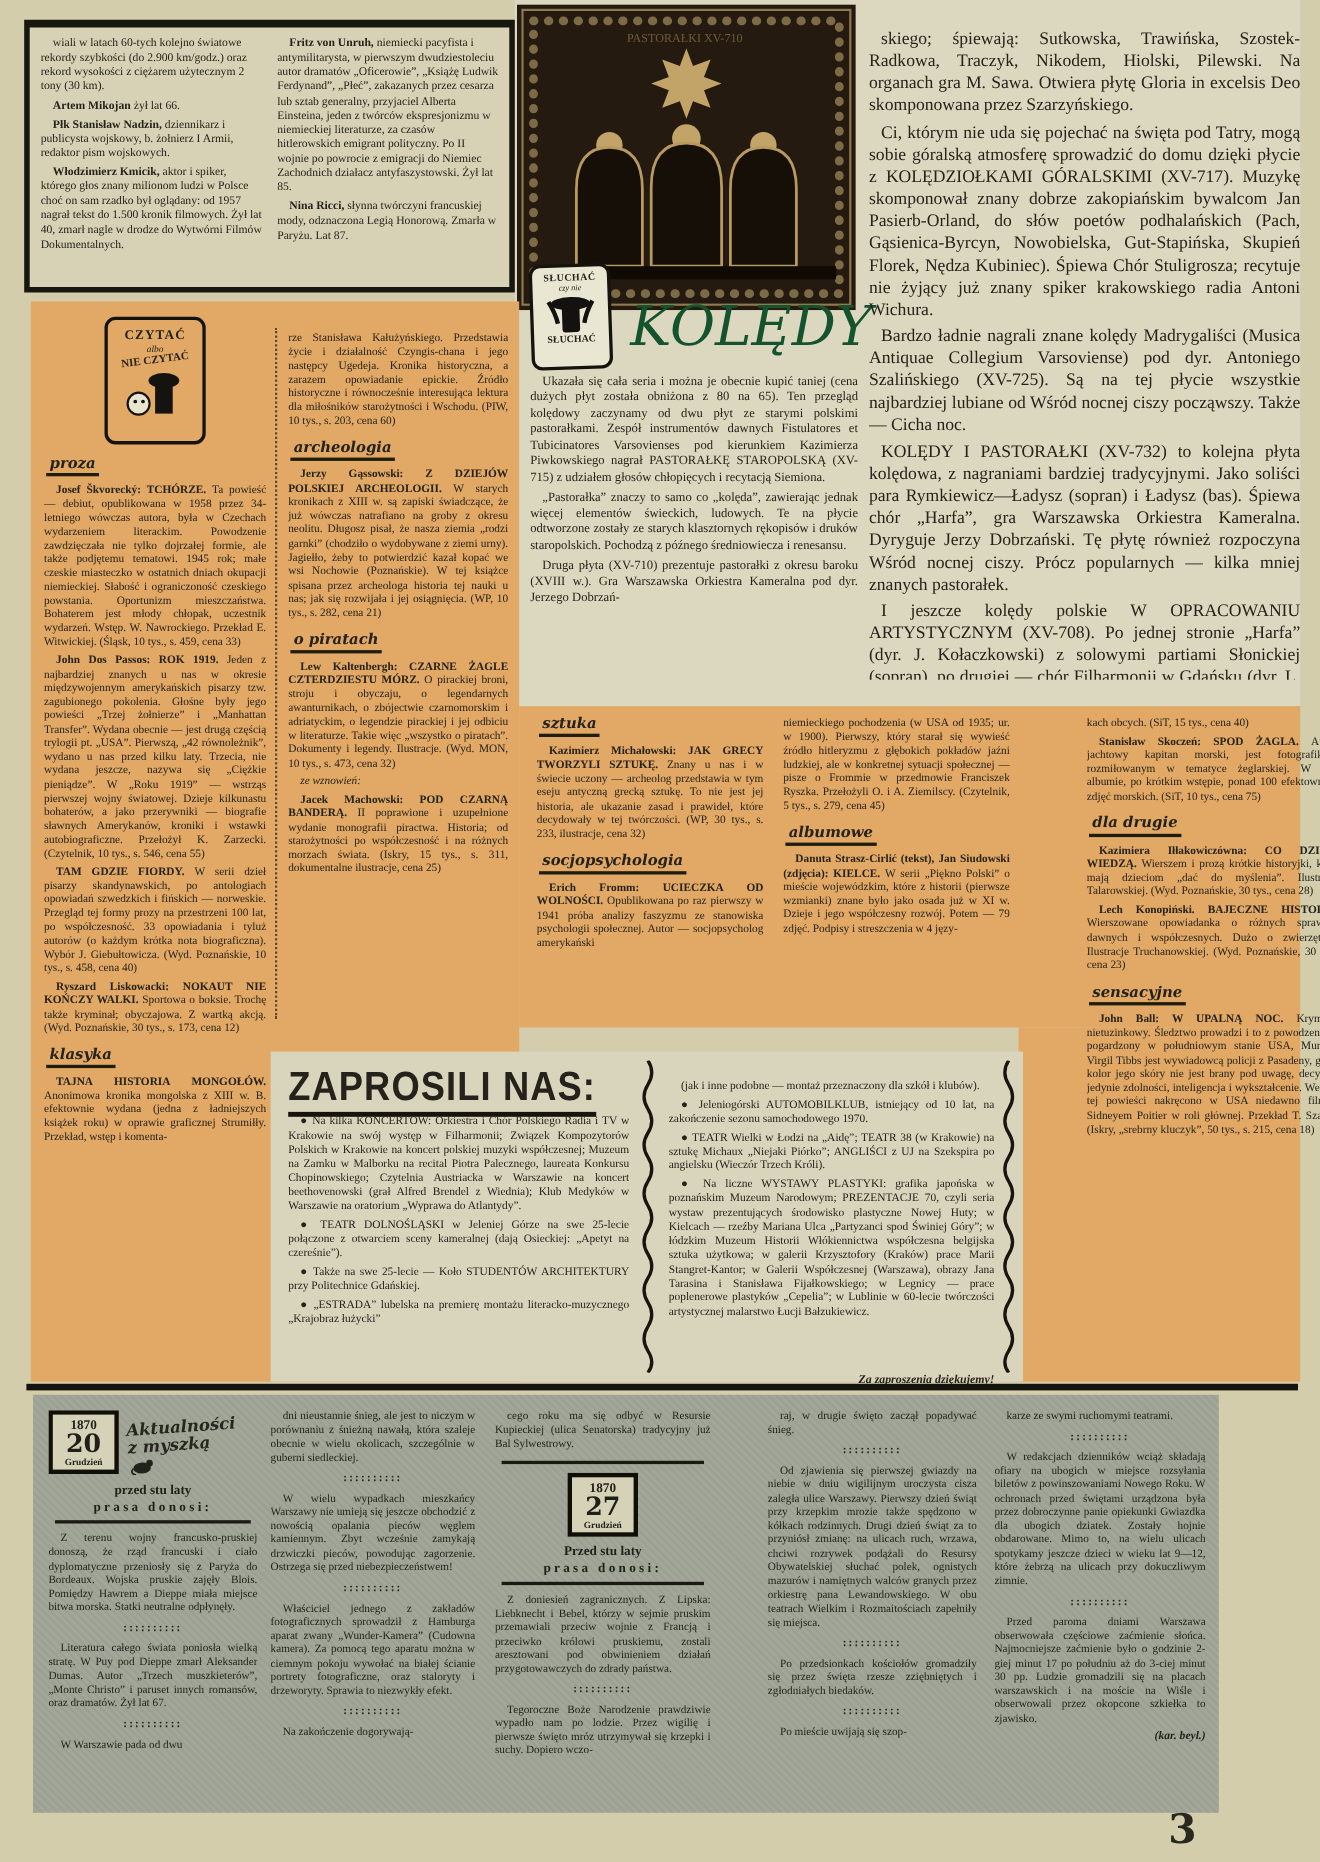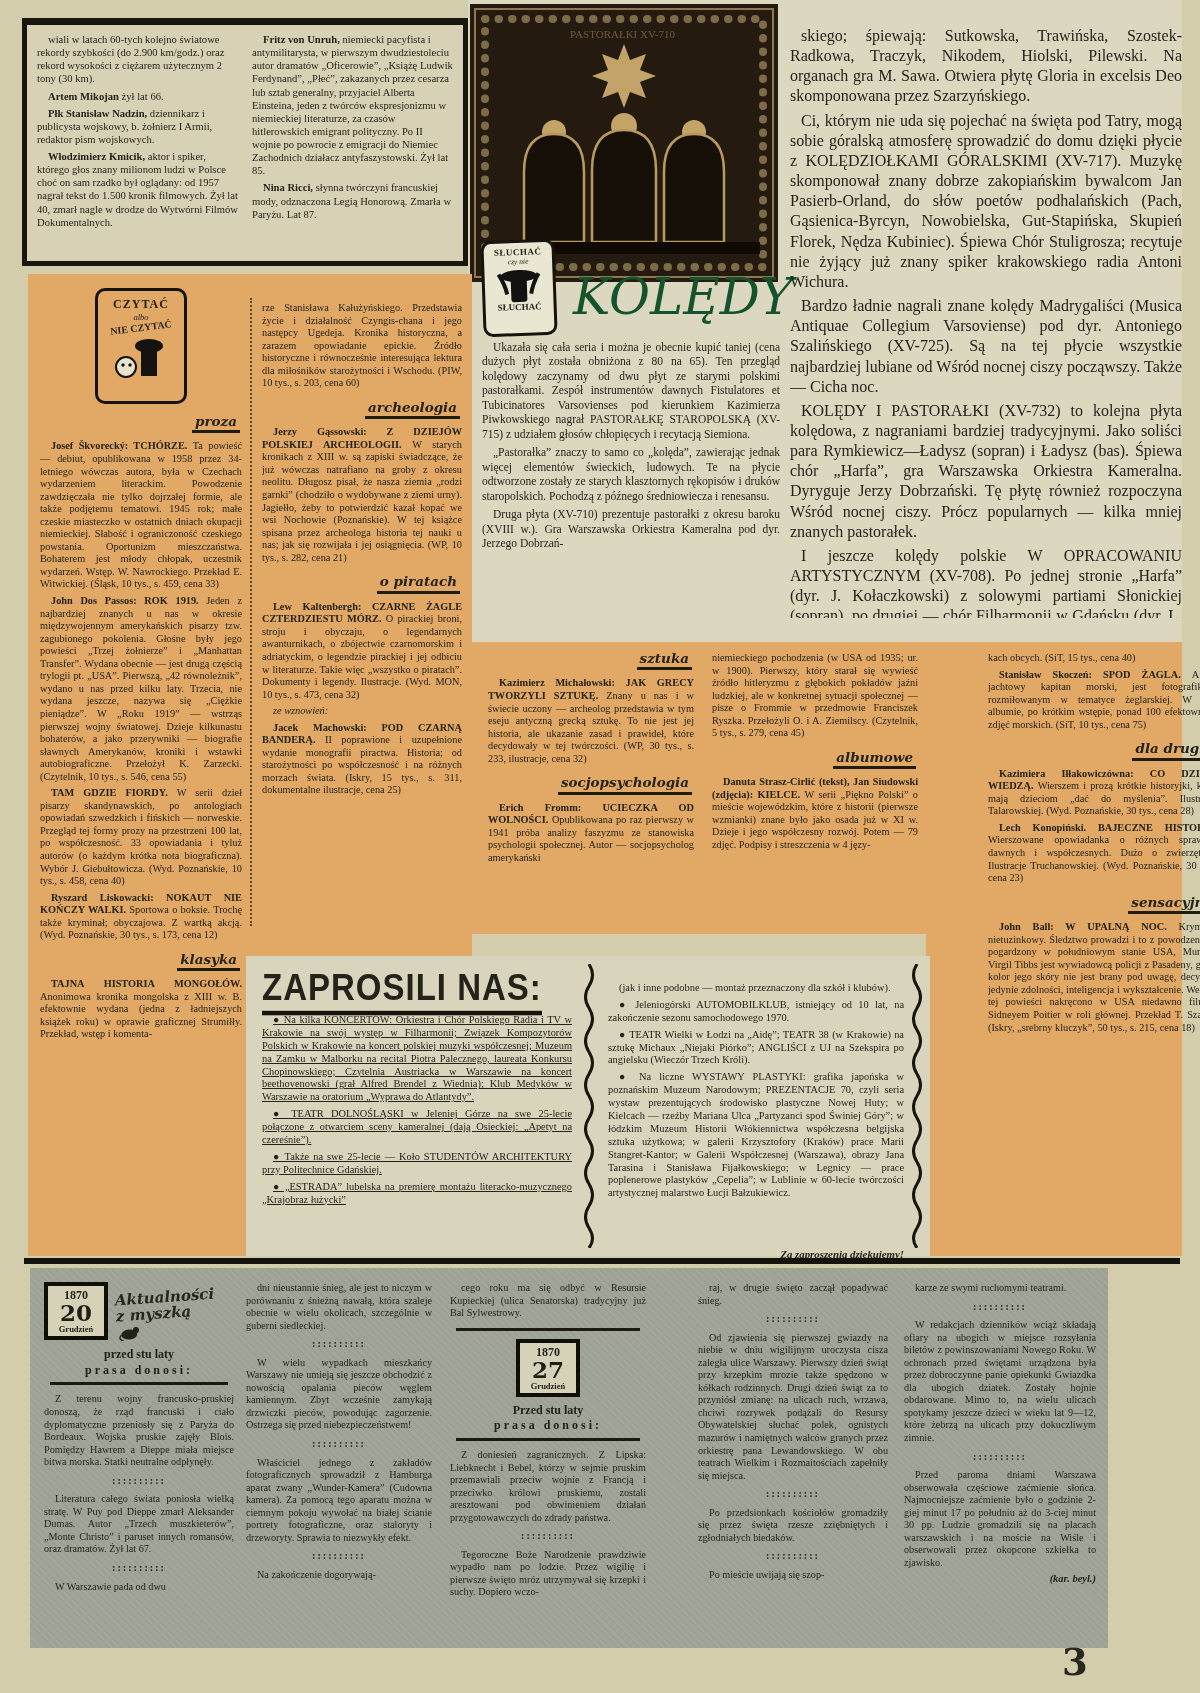--- a/index.html
+++ b/index.html
@@ -35,21 +35,21 @@
   .czytac .c2{font-style:italic;font-size:8.5px;}
   .czytac .c3{font-weight:bold;font-size:10px;transform:rotate(-7deg);}
   .koledy-title{left:573px;top:268px;width:280px;}
   .koledy-title span{font-family:"DejaVu Serif",serif;font-style:italic;font-size:50px;color:#14532d;}
   .signoff{ text-align:right;font-weight:bold;font-style:italic;margin-top:2px;}
   .orange{background:#e2a865;}
   .o1{left:28px;top:274px;width:444px;height:982px;}
   .o2{left:472px;top:642px;width:710px;height:292px;}
   .o3{left:926px;top:934px;width:256px;height:322px;}
   .dashed-sep{left:250px;top:298px;height:628px;width:0;border-left:2px dotted #5a4a2c;}
-  .slabel{text-align:right;margin:9px 2px 7px;}
+  .slabel{margin:9px 2px 7px;}
   .slabel span{font-family:"DejaVu Serif",serif;font-style:italic;font-weight:bold;font-size:13.5px;
                border-bottom:3px solid #1f1c10;padding:0 3px 1px;display:inline-block;}
   .zap-box{left:246px;top:956px;width:684px;height:300px;background:#d9d5bd;}
   .zap-title{position:absolute;left:16px;top:10px;}
   .zap-title span{font-family:"Liberation Sans",sans-serif;font-weight:bold;font-size:33px;
                   letter-spacing:1px;border-bottom:4px solid #16140d;padding-bottom:2px;
                   display:inline-block;transform:scaleY(1.12);transform-origin:top left;}
   .bracket{position:absolute;top:8px;}
   .rule{background:#14130e;}
   .gray-box{left:30px;top:1268px;width:1078px;height:380px;background:#a2a698;
@@ -215,21 +215,21 @@
         <p class="para"><b>Lech Konopiński. BAJECZNE HISTORIE. </b>Wierszowane opowiadanka o różnych sprawach dawnych i współczesnych. Dużo o zwierzętach. Ilustracje Truchanowskiej. (Wyd. Poznańskie, 30 tys., cena 23)</p>
       </div>
     <div class="slabel"><span>sensacyjne</span></div>
     <div>
         <p class="para"><b>John Ball: W UPALNĄ NOC. </b>Kryminał nietuzinkowy. Śledztwo prowadzi i to z powodzeniem, pogardzony w południowym stanie USA, Murzyn. Virgil Tibbs jest wywiadowcą policji z Pasadeny, gdzie kolor jego skóry nie jest brany pod uwagę, decydują jedynie zdolności, inteligencja i wykształcenie. Według tej powieści nakręcono w USA niedawno film z Sidneyem Poitier w roli głównej. Przekład T. Szafara (Iskry, „srebrny kluczyk”, 50 tys., s. 215, cena 18)</p>
       </div>
   </div>
 
   <div class="abs zap-box">
     <div class="zap-title"><span>ZAPROSILI NAS:</span></div>
-    <div class="txtcol f-zap" style="left:16px;top:58px;width:310px;height:236px;text-decoration:underline;">
+    <div class="txtcol f-zap" style="left:16px;top:58px;width:310px;height:236px;">
         <p class="para">● Na kilka KONCERTÓW: Orkiestra i Chór Polskiego Radia i TV w Krakowie na swój występ w Filharmonii; Związek Kompozytorów Polskich w Krakowie na koncert polskiej muzyki współczesnej; Muzeum na Zamku w Malborku na recital Piotra Palecznego, laureata Konkursu Chopinowskiego; Czytelnia Austriacka w Warszawie na koncert beethovenowski (grał Alfred Brendel z Wiednia); Klub Medyków w Warszawie na oratorium „Wyprawa do Atlantydy”.</p>
         <p class="para">● TEATR DOLNOŚLĄSKI w Jeleniej Górze na swe 25-lecie połączone z otwarciem sceny kameralnej (dają Osieckiej: „Apetyt na czereśnie”).</p>
         <p class="para">● Także na swe 25-lecie — Koło STUDENTÓW ARCHITEKTURY przy Politechnice Gdańskiej.</p>
         <p class="para">● „ESTRADA” lubelska na premierę montażu literacko-muzycznego „Krajobraz łużycki”</p>
       </div>
     <svg class="bracket" style="left:336px;" width="14" height="284" viewBox="0 0 14 284">
       <path d="M7 0 Q14 11 7 22 T7 44 T7 66 T7 88 T7 110 T7 132 T7 154 T7 176 T7 198 T7 220 T7 242 T7 264 T7 284" fill="none" stroke="#17150e" stroke-width="3"></path>
     </svg>
     <div>
       <div class="txtcol f-zap" style="left:362px;top:26px;width:296px;height:248px;">

